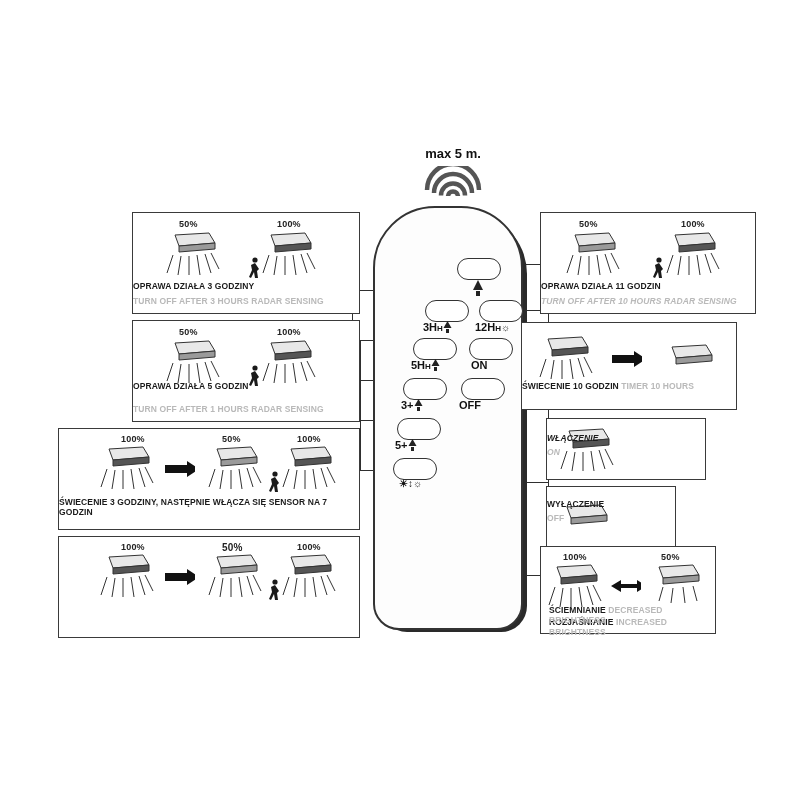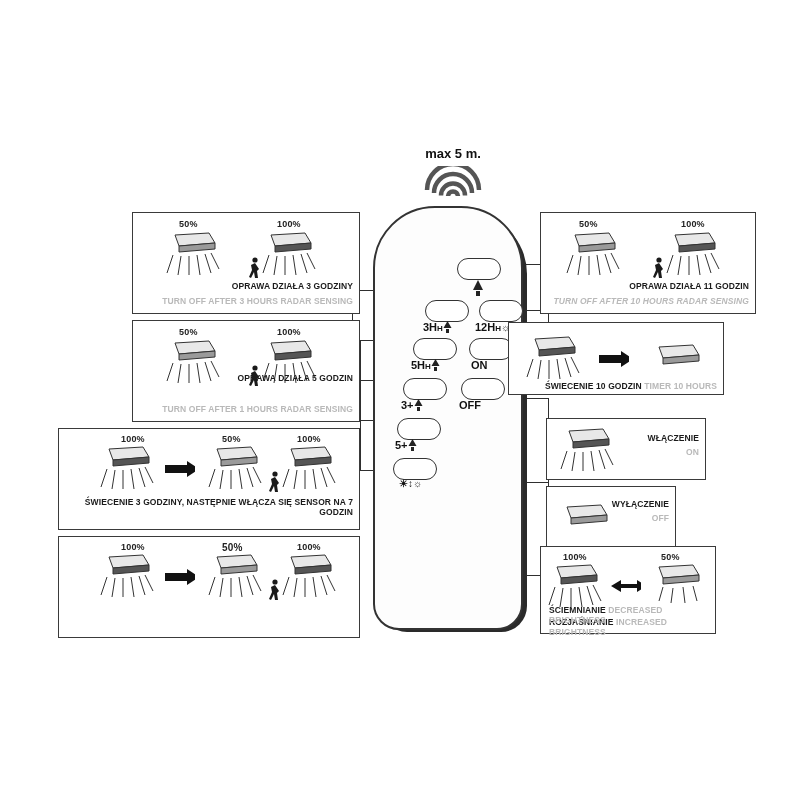--- a/index.html
+++ b/index.html
@@ -17,21 +17,21 @@
     background:#ffffff;
     box-sizing:border-box;
   }
   .panel .pct{
     position:absolute;
     font-size:9px;font-weight:bold;color:#222;
     letter-spacing:.2px;
   }
   .cap{
     position:absolute;left:0;right:0;
-    text-align:right;
+    text-align:left;
     font-size:8.5px;font-weight:bold;color:#1a1a1a;
     padding-right:6px;box-sizing:border-box;
     letter-spacing:.1px;
   }
   .cap.sub{color:#b9b9b9;font-weight:bold;}
   .cap .gray{color:#b9b9b9;}
   .cap .dark{color:#1a1a1a;}
 
   
   .lamp{position:absolute;width:56px;height:46px;}
@@ -231,21 +231,21 @@
             <line x1="32" y1="24" x2="35" y2="44"></line>
           <line x1="40" y1="23" x2="46" y2="42"></line>
             <line x1="46" y1="22" x2="54" y2="38"></line>
         </g>
       </svg>
     </div>
     <svg class="person" style="left:114px;top:44px;" width="16" height="22">
       <circle cx="8" cy="3" r="2.6" fill="#1a1a1a"></circle>
       <path d="M8,6 L12,12 L10,14 L11,21 L8,21 L7,15 L4,21 L2,20 L5,13 L4,8 Z" fill="#1a1a1a"></path>
     </svg>
-    <div class="cap" style="top:52px;">OPRAWA DZIAŁA 5 GODZIN</div>
+    <div class="cap" style="top:60px;">OPRAWA DZIAŁA 5 GODZIN</div>
     <div class="cap sub" style="top:83px;">TURN OFF AFTER 1 HOURS RADAR SENSING</div>
   </div>
 
   <div class="panel" style="left:58px;top:428px;width:302px;height:102px;">
     <div class="pct" style="left:62px;top:5px;">100%</div>
     <div class="pct" style="left:163px;top:5px;">50%</div>
     <div class="pct" style="left:238px;top:5px;">100%</div>
 
     <div class="lamp" style="left:40px;top:16px;">
       <svg width="56" height="46" viewBox="0 0 56 46">
@@ -387,21 +387,21 @@
       </svg>
     </div>
     <svg class="person" style="left:110px;top:44px;" width="16" height="22">
       <circle cx="8" cy="3" r="2.6" fill="#1a1a1a"></circle>
       <path d="M8,6 L12,12 L10,14 L11,21 L8,21 L7,15 L4,21 L2,20 L5,13 L4,8 Z" fill="#1a1a1a"></path>
     </svg>
     <div class="cap" style="top:68px;">OPRAWA DZIAŁA 11 GODZIN</div>
     <div class="cap sub" style="top:83px;font-style:italic;">TURN OFF AFTER 10 HOURS RADAR SENSING</div>
   </div>
 
-  <div class="panel" style="left:508px;top:322px;width:216px;height:73px;">
+  <div class="panel" style="left:521px;top:322px;width:216px;height:88px;">
     <div class="lamp" style="left:16px;top:12px;">
       <svg width="56" height="46" viewBox="0 0 56 46">
         <g stroke="#333" stroke-width="1" fill="none">
           <path d="M10,4 L44,2 L50,12 L14,15 Z" fill="#e8e8e8"></path>
           <path d="M14,15 L50,12 L50,18 L14,21 Z" fill="#555"></path>
           <line x1="8" y1="24" x2="2" y2="42"></line>
             <line x1="16" y1="25" x2="13" y2="44"></line>
           <line x1="24" y1="25" x2="24" y2="44"></line>
             <line x1="32" y1="24" x2="35" y2="44"></line>
           <line x1="40" y1="23" x2="46" y2="42"></line>
@@ -418,21 +418,21 @@
           <path d="M10,4 L44,2 L50,12 L14,15 Z" fill="#e8e8e8"></path>
           <path d="M14,15 L50,12 L50,18 L14,21 Z" fill="#9a9a9a"></path>
         </g>
       </svg>
     </div>
     <div class="cap" style="top:58px;">
       <span class="dark">ŚWIECENIE 10 GODZIN</span> <span class="gray">TIMER 10 HOURS</span>
     </div>
   </div>
 
-  <div class="panel" style="left:546px;top:418px;width:160px;height:62px;">
+  <div class="panel" style="left:546px;top:418px;width:160px;height:62px;font-style:italic;">
     <div class="lamp" style="left:12px;top:8px;">
       <svg width="56" height="46" viewBox="0 0 56 46">
         <g stroke="#333" stroke-width="1" fill="none">
           <path d="M10,4 L44,2 L50,12 L14,15 Z" fill="#e8e8e8"></path>
           <path d="M14,15 L50,12 L50,18 L14,21 Z" fill="#555"></path>
           <line x1="8" y1="24" x2="2" y2="42"></line>
             <line x1="16" y1="25" x2="13" y2="44"></line>
           <line x1="24" y1="25" x2="24" y2="44"></line>
             <line x1="32" y1="24" x2="35" y2="44"></line>
           <line x1="40" y1="23" x2="46" y2="42"></line>

